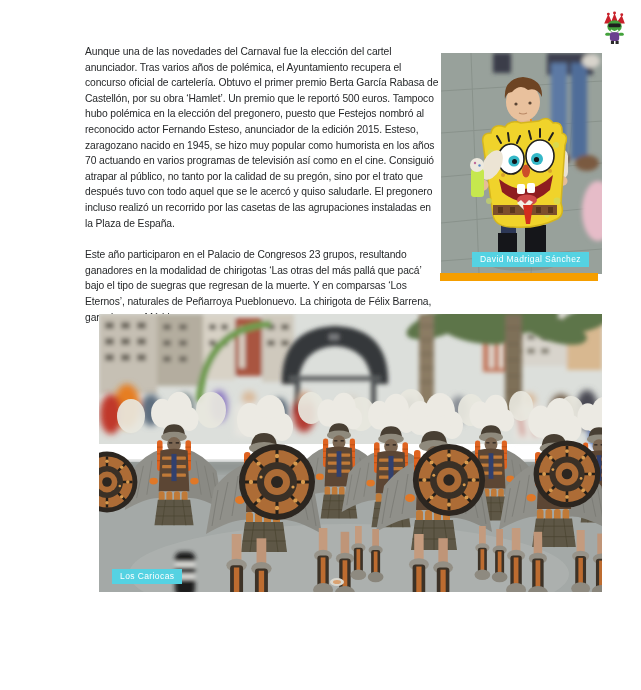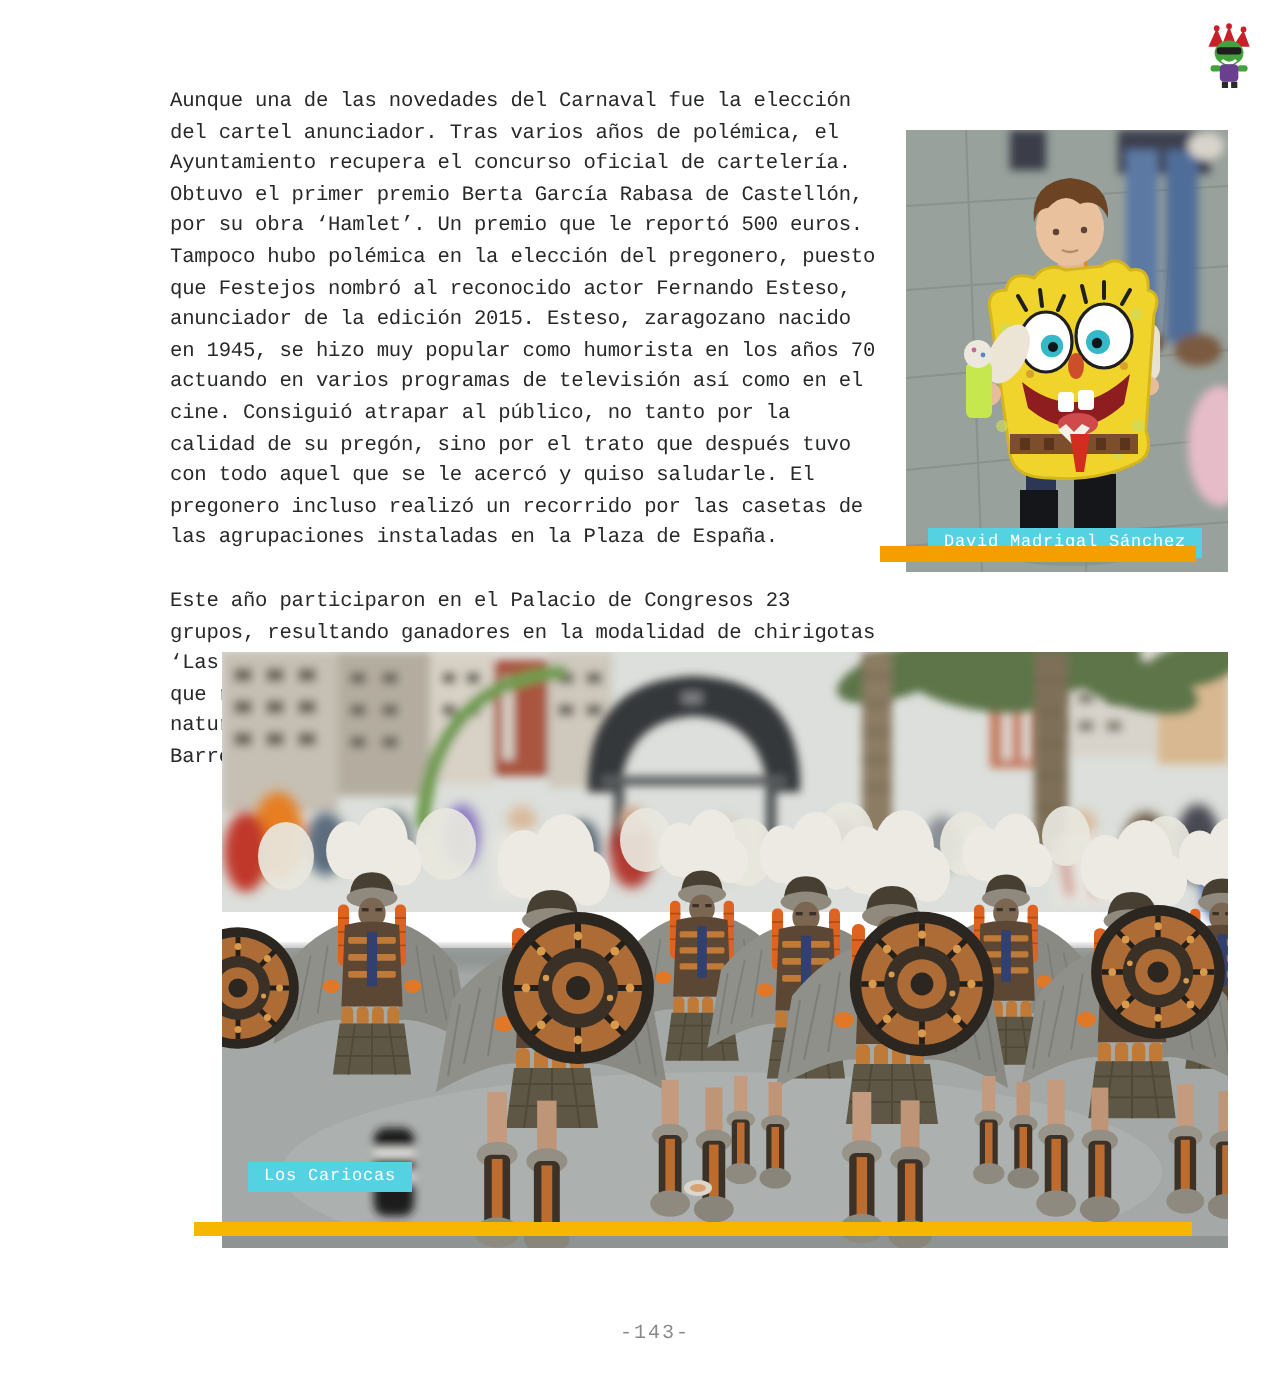--- a/index.html
+++ b/index.html
@@ -1,27 +1,27 @@
 <!DOCTYPE html>
 <html style="--caption-bg: #55d2e2; --accent-bar-top: #f59e00; --accent-bar-bottom: #f7b600; --page-number: #8b8b8b; --body-text: #26282a;"><head>
 <meta charset="utf-8">
 <style>
   html,body{margin:0;padding:0;background:#ffffff;}
   .page{
-    position:relative;width:641px;height:690px;background:#ffffff;overflow:hidden;
-    font-family:Liberation Mono, monospace;
+    position:relative;width:641px;height:592px;background:#ffffff;overflow:hidden;
+    font-family:Liberation Sans, sans-serif;
   }
   .mascot{position:absolute;left:599px;top:11px;width:29px;height:33px;}
   .text-col{
     position:absolute;left:85px;top:44px;width:354px;
     color:var(--body-text,#26282a);
     font-size:10.3px;line-height:15.6px;letter-spacing:-0.1px;
   }
   .text-col p{margin:0 0 16px 0;}
-  .photo{position:absolute;overflow:hidden;margin:16px;padding:0;}
+  .photo{position:absolute;overflow:hidden;margin:4px;padding:0;}
   .photo svg{display:block;}
   .photo-portrait{left:437px;top:49px;width:161px;height:221px;}
   .photo-parade{left:95px;top:310px;width:503px;height:298px;}
   .cap{
     position:absolute;background:var(--caption-bg,#55d2e2);color:#ffffff;
     font-size:8.5px;letter-spacing:0.4px;line-height:1;padding:3.5px 8px;white-space:nowrap;
   }
   .cap-portrait{right:13px;bottom:7px;}
   .cap-parade{left:13px;bottom:28px;}
   .bar{position:absolute;}

